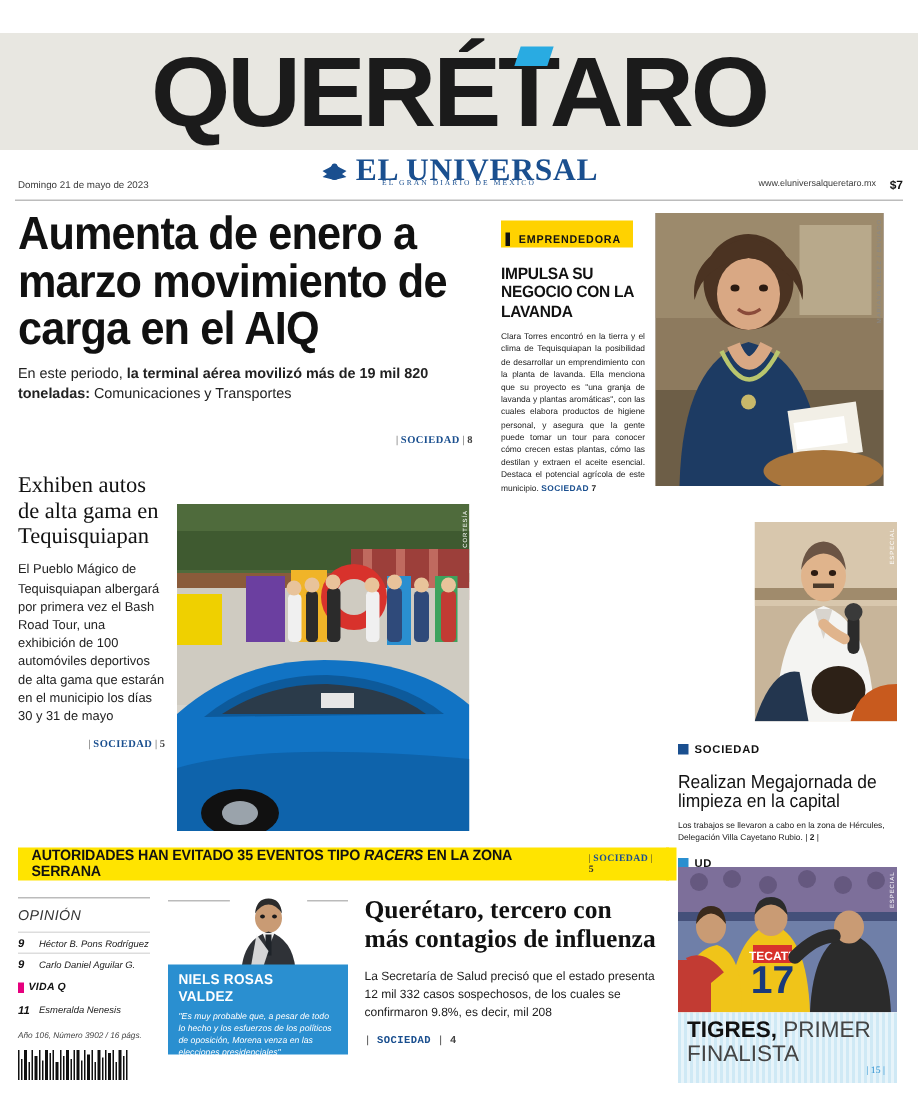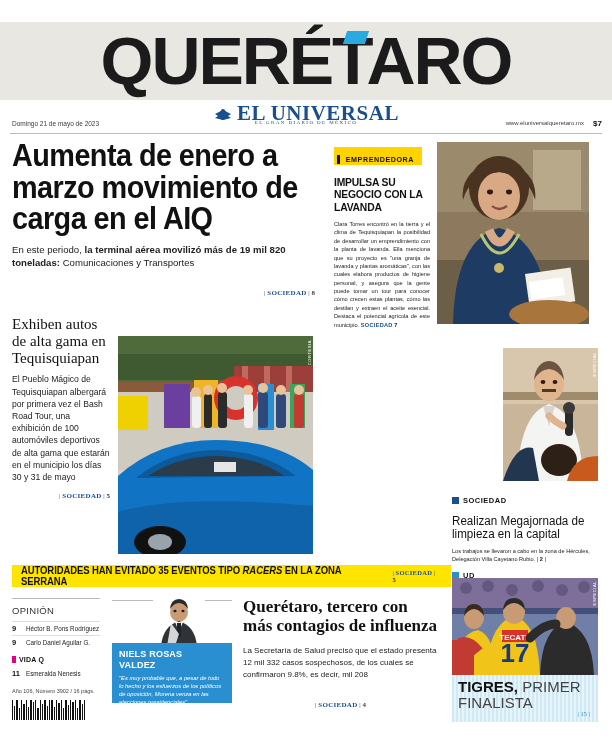--- a/index.html
+++ b/index.html
@@ -177,21 +177,21 @@
     font-size:10px;font-weight:bold;letter-spacing:-.1px;color:#111;
     margin-left:9px;transform:scaleX(.95);transform-origin:left center;
   }
   .banner .b-txt i{font-style:italic;}
   .banner .b-ref{
     margin-left:auto;margin-right:8px;
     font-family:"Liberation Serif", serif;font-size:6.5px;color:#333;
   }
 
   
-  .opinion{position:absolute;left:12px;top:598px;width:88px;}
+  .opinion{position:absolute;left:12px;top:598px;width:88px;font-style:italic;}
   .op-rule{width:88px;height:1px;background:#bbb;}
   .opinion h4{
     margin:6px 0 5px 0;font-size:9.5px;font-weight:normal;letter-spacing:.3px;color:#333;
   }
   .op-item{display:flex;align-items:baseline;gap:6px;padding:2px 0;border-top:1px solid #ddd;}
   .op-item .num{font-weight:bold;font-size:7.5px;color:#111;width:8px;}
   .op-item .nm{font-size:6.3px;color:#222;}
   .vidaq{display:inline-flex;align-items:center;gap:3px;margin-top:5px;}
   .vidaq .sq{width:4px;height:7px;background:#e6007e;display:block;}
   .vidaq .txt{font-size:7px;font-weight:bold;letter-spacing:.2px;color:#111;}
@@ -209,21 +209,21 @@
   .niels h5{margin:0;font-size:9.5px;font-weight:bold;letter-spacing:.2px;transform:scaleX(.95);transform-origin:left top;}
   .niels p{margin:4px 0 0 0;font-size:5.8px;line-height:1.4;font-style:italic;}
 
   
   .influ{position:absolute;left:243px;top:598px;width:195px;}
   .influ h2{
     margin:0;font-family:"Liberation Serif", serif;font-weight:bold;
     font-size:17px;line-height:1.1;color:#111;
   }
   .influ p{margin:10px 0 0 0;font-size:8px;line-height:1.45;color:#222;}
-  .influ .ref{margin-top:21px;text-align:center;font-family:Liberation Serif, serif;font-size:7px;color:#444;}
+  .influ .ref{margin-top:10px;text-align:left;font-family:Liberation Mono, monospace;font-size:7px;color:#444;}
 
   
   .ud-kick{position:absolute;left:452px;top:535px;margin-top:36px;}
   .tigres-photo{position:absolute;left:452px;top:578px;width:146px;height:97px;overflow:hidden;}
   .tigres-cap{
     position:absolute;left:452px;top:675px;width:146px;height:47px;
     background:repeating-linear-gradient(90deg,#cfe9f5 0 2px,#e7f4fa 2px 4px);
     box-sizing:border-box;padding:4px 6px;
   }
   .tigres-cap .t1{font-size:15px;line-height:1.05;color:#111;}

